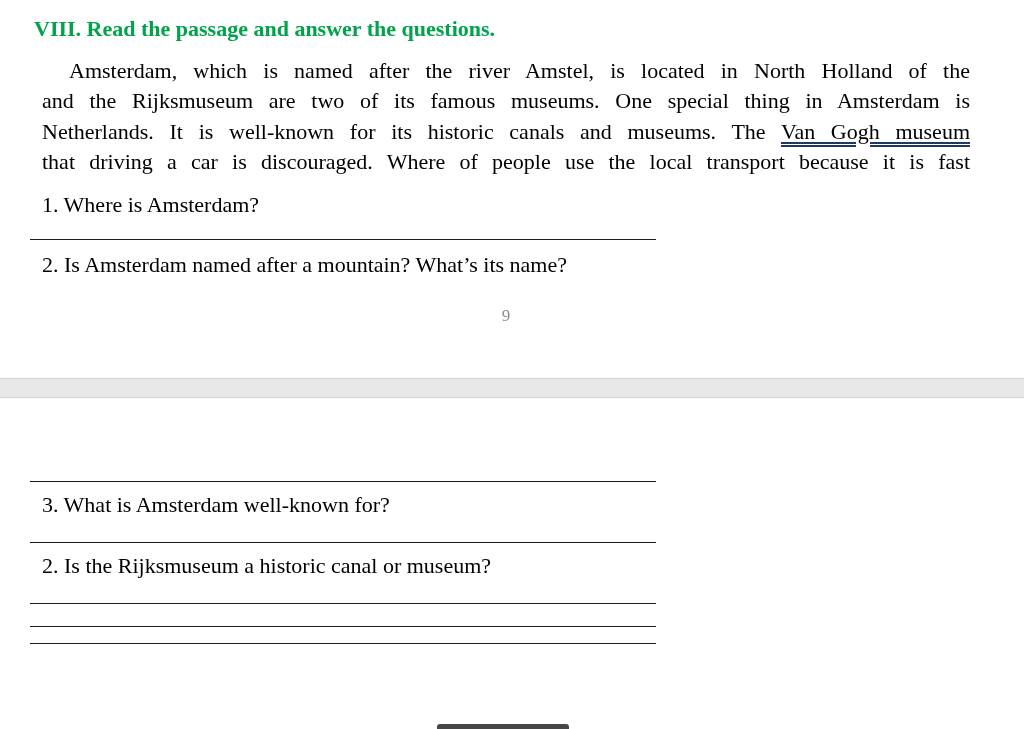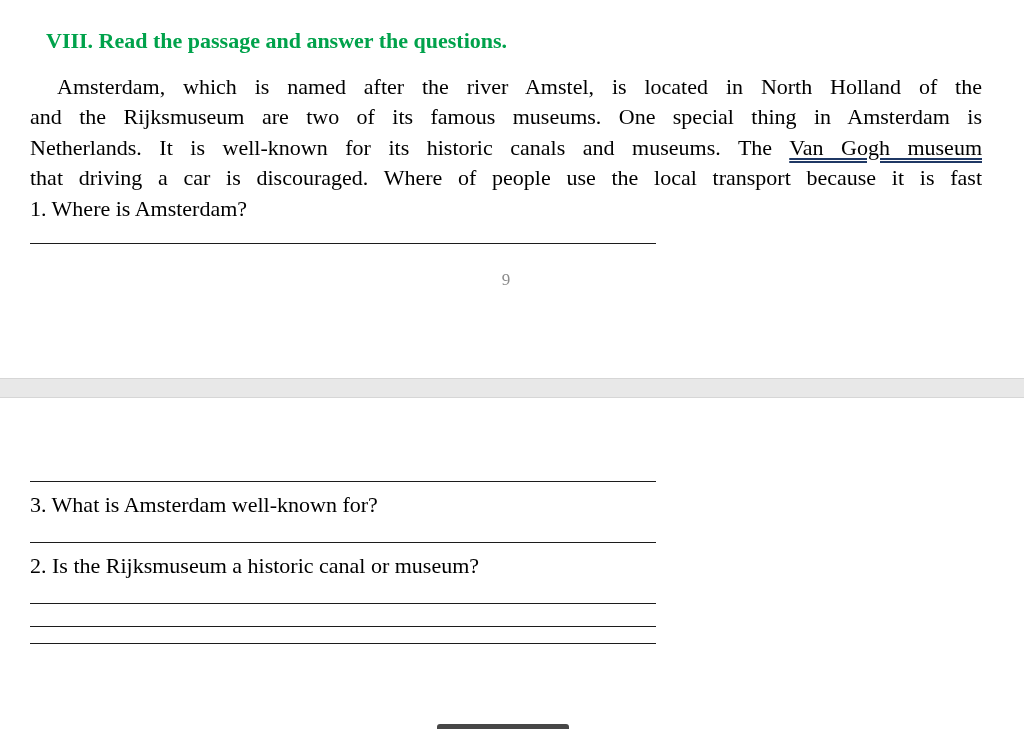--- a/index.html
+++ b/index.html
@@ -11,41 +11,41 @@
     color: var(--text, #000);
     overflow: hidden;
   }
   .viewport { position: relative; width: 1024px; height: 729px; background: #ffffff; overflow: hidden; }
 
   .page { background: #ffffff; }
   .page1 { height: 378px; padding: 10px 42px 0 30px; overflow: hidden; }
   .page2 { height: 331px; padding: 0 42px 10px 30px; overflow: hidden; }
 
   .heading {
-    margin: 16px;
+    margin: 4px;
     font-size: 22px; line-height: 30px; font-weight: bold;
     color: var(--heading-green, #00A24B);
   }
 
-  .passage { margin: 0; }
+  .passage { margin: 12px; }
   .pline {
     font-size: 22px; line-height: 30.4px;
     text-align: justify; text-align-last: justify;
     white-space: normal;
   }
   .pline.indent { padding-left: 27px; }
   .pline.plast { text-align-last: left; }
   .dlink {
     text-decoration-line: underline;
     text-decoration-style: double;
     text-decoration-color: var(--link-underline, #1F3864);
     text-underline-offset: 3px;
   }
 
-  .question { margin: 0; font-size: 22px; line-height: 30px; }
+  .question { margin: 12px; font-size: 22px; line-height: 30px; }
   .q2 { margin-top: 10px; }
   .qn { margin-top: 8px; }
 
   .answer-line {
     width: 626px; height: 0;
     border-bottom: 1.5px solid var(--answer-line, #1C1C1C);
   }
   .al-q1 { margin-top: 19px; }
   .al-first { margin-top: 83px; }
   .al-mid { margin-top: 22px; }
@@ -83,20 +83,21 @@
 
     <div class="passage">
       <div class="pline indent">Amsterdam, which is named after the river Amstel, is located in North Holland of the</div>
       <div class="pline">and the Rijksmuseum are two of its famous museums. One special thing in Amsterdam is</div>
       <div class="pline"><span>Netherlands. It is well-known for its historic canals and museums. The </span><span class="dlink">Van Gogh museum</span></div>
       <div class="pline">that driving a car is discouraged. Where of people use the local transport because it is fast</div>
     </div>
 
     <p class="question">1. Where is Amsterdam?</p>
     <div class="answer-line al-q1"></div>
+    <p class="question q2">2. Is Amsterdam named after a mountain? What’s its name?</p>
 
     <div class="page-number">9</div>
   </section>
 
   <div class="page-separator"></div>
 
   <section class="page page2">
     <div class="answer-line al-first"></div>
     <p class="question qn">3. What is Amsterdam well-known for?</p>
     <div class="answer-line al-mid"></div>

